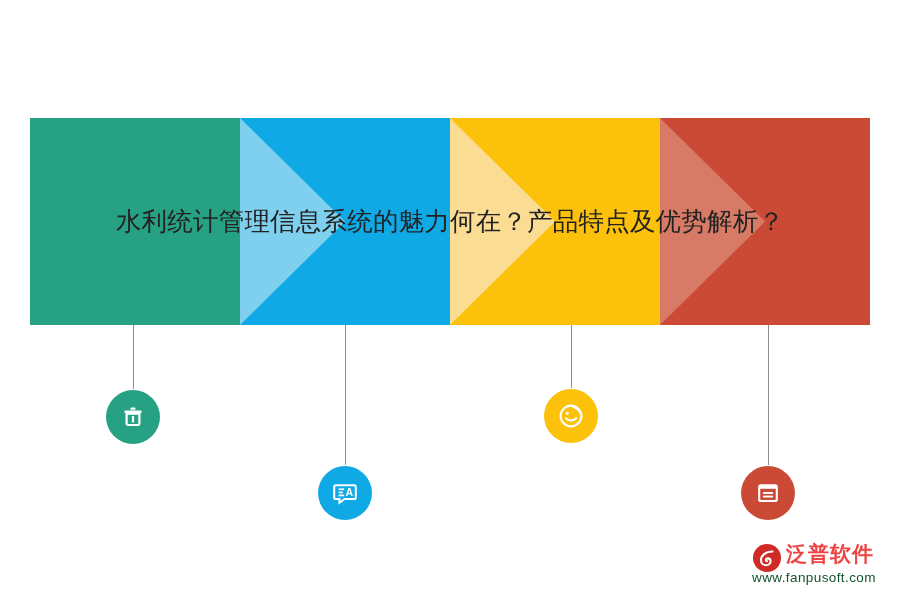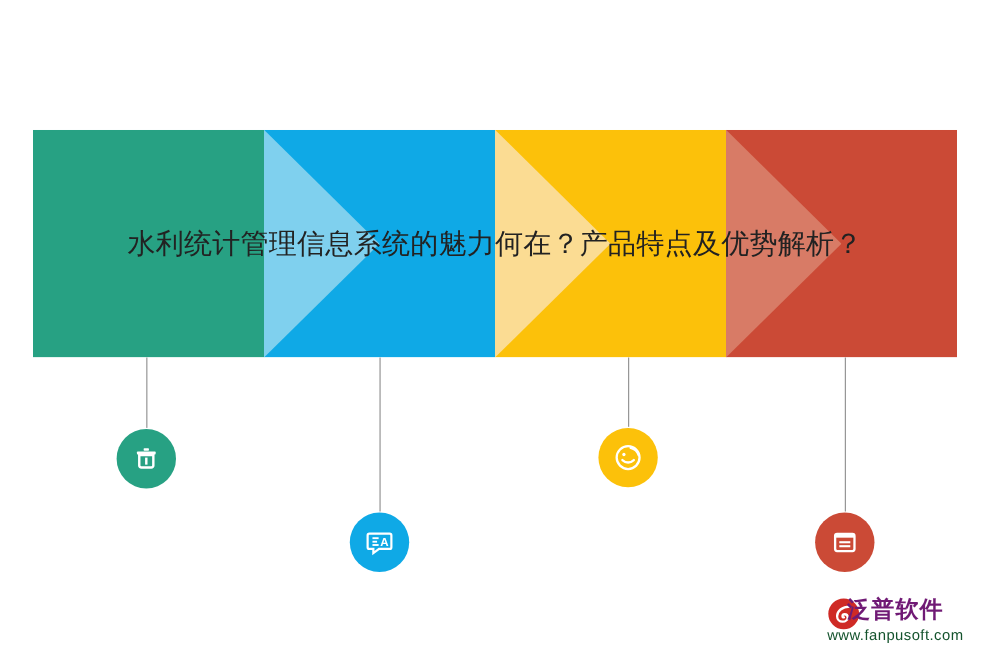--- a/index.html
+++ b/index.html
@@ -100,25 +100,25 @@
   }
   .logo-mark {
     position: absolute;
     left: 0;
     top: 3px;
     width: 30px;
     height: 30px;
   }
   .logo-name {
     position: absolute;
-    left: 18px;
+    left: 34px;
     top: 0px;
     font-size: 21px;
     font-weight: bold;
-    color: #701a75;
+    color: #ef4444;
     letter-spacing: 1px;
     font-family: Liberation Sans, sans-serif;
   }
   .logo-url {
     position: absolute;
     left: 0px;
     top: 30px;
     font-size: 13.5px;
     color: #14532d;
     letter-spacing: 0.4px;

